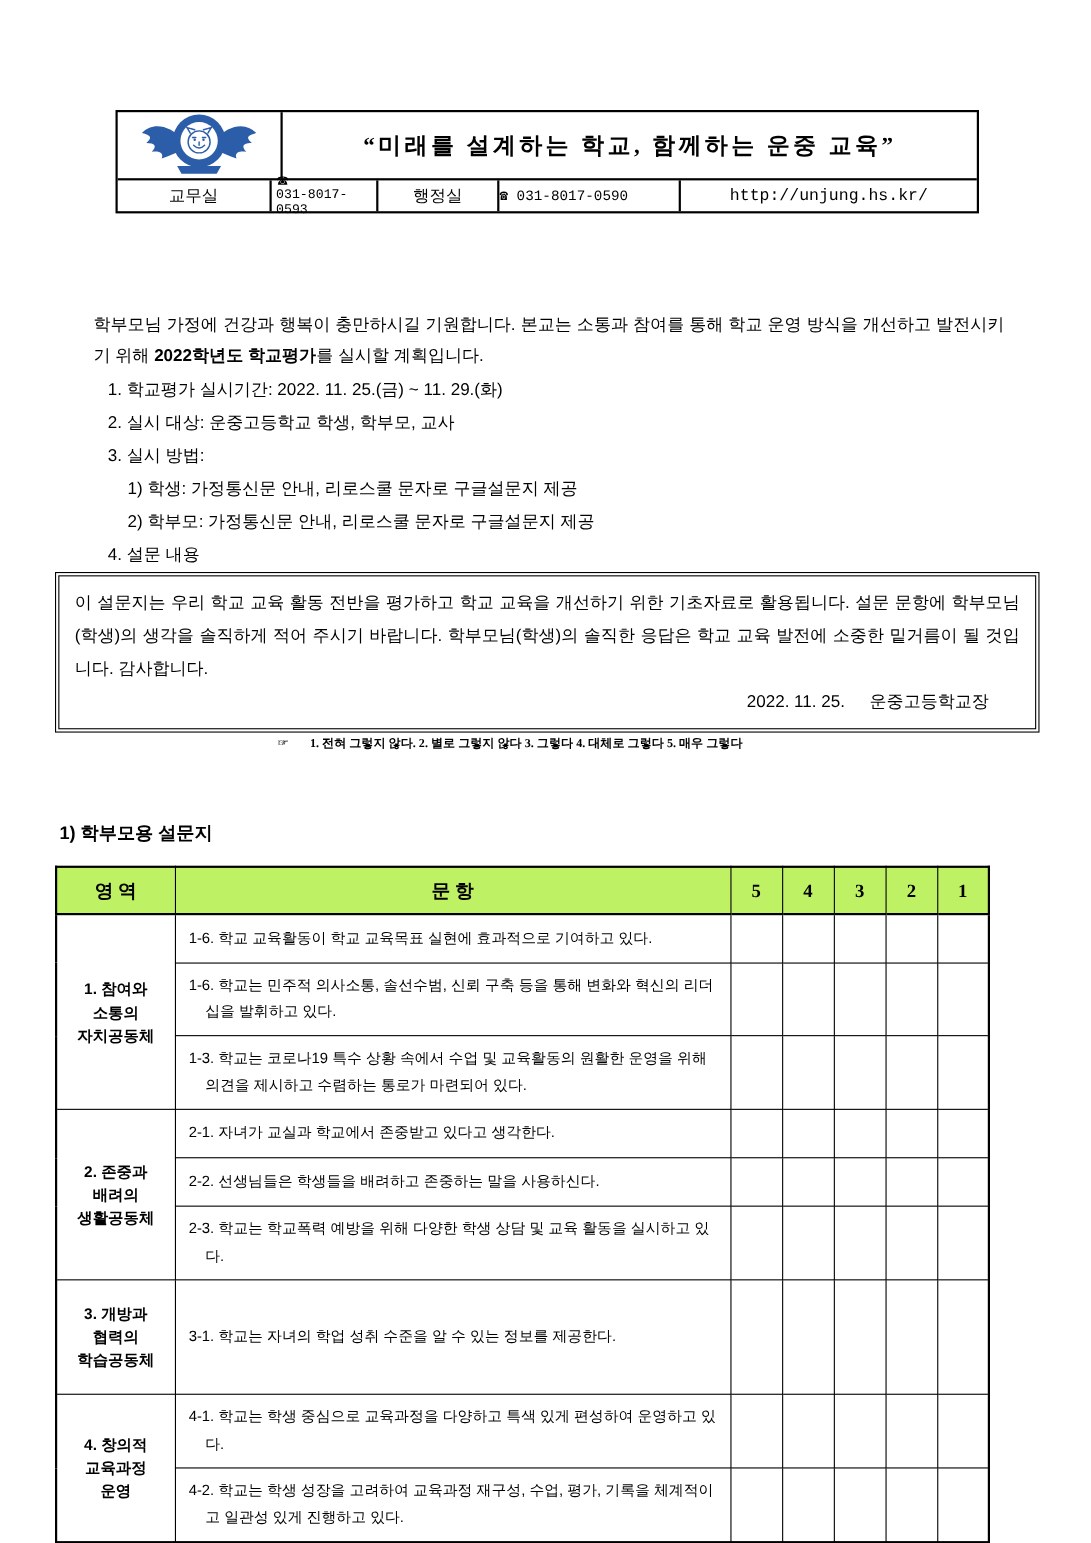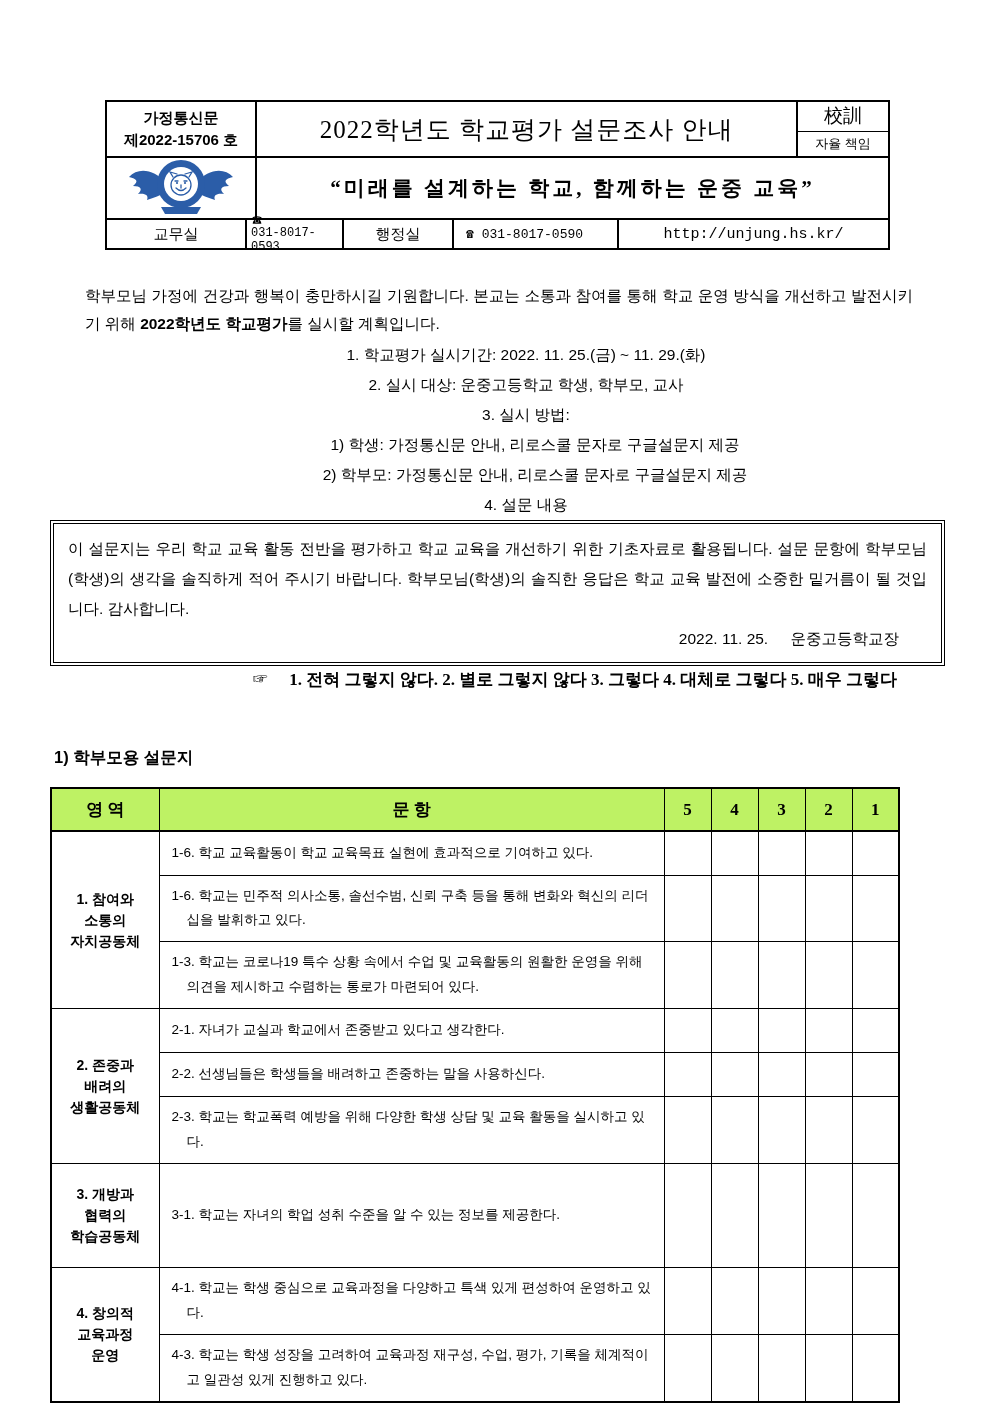--- a/index.html
+++ b/index.html
@@ -40,45 +40,45 @@
     font-weight:bold; font-size:21px; letter-spacing:3px; font-family:"Liberation Serif", serif;
   }
   .mh-c { display:flex; align-items:center; justify-content:center; font-size:15px; }
   .mh-c.label1 { width:140px; border-right:2px solid #000; }
   .mh-c.phone1 {
     width:97px; border-right:2px solid #000; flex-direction:column;
     align-items:flex-start; justify-content:center; padding-left:4px;
     font-size:12px; line-height:1.1;
   }
   .mh-c.label2 { width:110px; border-right:2px solid #000; }
-  .mh-c.phone2 { width:165px; border-right:2px solid #000; font-size:13px; justify-content:flex-start; padding-left:12px; }
+  .mh-c.phone2 { width:165px; border-right:2px solid #000; font-size:13px; justify-content:flex-start; padding-left:0; }
   .mh-c.url { flex:1; font-size:15px; }
 
   
   .intro {
     position:absolute; left:85px; top:282px; width:828px;
     font-size:15.5px; line-height:1.82; text-align:justify;
   }
-  .body-list { position:absolute; left:116px; top:340px; width:820px; font-size:15.5px;text-align:center; }
+  .body-list { position:absolute; left:98px; top:340px; width:820px; font-size:15.5px; }
   .body-list .li { line-height:30px; }
   .body-list .indent2 { padding-left:18px; }
 
   
   .notice-box {
     position:absolute; left:50px; top:520px; width:895px;
     border:4px double #000; padding:10px 14px 8px 14px;
     font-size:15.5px; line-height:1.93; text-align:justify;
   }
   .notice-sign { text-align:right; padding-right:28px; }
   .notice-sign .sign-date { margin-right:18px;margin-top:32px; }
 
   
   .scale-note {
     position:absolute; left:252px; top:668px; width:720px;
-    font-family:"Liberation Serif", serif; font-weight:bold; font-size:17px;
+    font-family:"Liberation Serif", serif; font-weight:bold; font-size:11px;
   }
   .scale-note .pointer { font-weight:normal; margin-right:16px; }
 
   
   .section-title { position:absolute; left:54px; top:747px; font-size:16.5px; font-weight:bold; }
   table.survey {
     position:absolute; left:50px; top:787px; width:848px;
     border-collapse:collapse; table-layout:fixed; border:2px solid #000;
   }
   table.survey th, table.survey td { border:1px solid #000; }
@@ -95,31 +95,20 @@
     padding:8px 8px 8px 27px; text-indent:-15px;
   }
   td.r { background:#fff; }
   tr.rh-s td.q { height:44px; }
   tr.rh-d td.q { height:62px; }
 </style>
 </head>
 <body>
 
 <div class="masthead">
-  <div class="mh-row mh-row1">
-    <div class="mh-docno">
-      <span>가정통신문</span>
-      <span>제2022-15706 호</span>
-    </div>
-    <div class="mh-title">2022학년도 학교평가 설문조사 안내</div>
-    <div class="mh-motto">
-      <div class="mh-motto-top">校訓</div>
-      <div class="mh-motto-bottom">자율 책임</div>
-    </div>
-  </div>
   <div class="mh-row mh-row2">
     <div class="mh-logo-cell">
       <span>
         <svg width="110" height="58" viewBox="0 0 110 58" aria-hidden="true">
           <g fill="#2b5da8">
             <path d="M40 26 C28 12, 12 10, 3 20 C11 22, 13 24, 7 29 C15 29, 17 32, 12 37 C19 36, 23 38, 21 43 C28 41, 34 38, 41 35 Z"></path>
             <path d="M70 26 C82 12, 98 10, 107 20 C99 22, 97 24, 103 29 C95 29, 93 32, 98 37 C91 36, 87 38, 89 43 C82 41, 76 38, 69 35 Z"></path>
             <circle cx="55" cy="27" r="24"></circle>
           </g>
           <circle cx="55" cy="27" r="17" fill="#fff"></circle>
@@ -281,21 +270,21 @@
         <span>운영</span>
       </td>
       <td class="q">4-1. 학교는 학생 중심으로 교육과정을 다양하고 특색 있게 편성하여 운영하고 있다.</td>
       <td class="r"></td>
         <td class="r"></td>
         <td class="r"></td>
         <td class="r"></td>
         <td class="r"></td>
     </tr>
     <tr class="rh-d">
-      <td class="q">4-3. 학교는 학생 성장을 고려하여 교육과정 재구성, 수업, 평가, 기록을 체계적이고 일관성 있게 진행하고 있다.</td>
+      <td class="q">4-2. 학교는 학생 성장을 고려하여 교육과정 재구성, 수업, 평가, 기록을 체계적이고 일관성 있게 진행하고 있다.</td>
       <td class="r"></td>
         <td class="r"></td>
         <td class="r"></td>
         <td class="r"></td>
         <td class="r"></td>
     </tr>
   </tbody>
 </table>
 
 </body></html>

